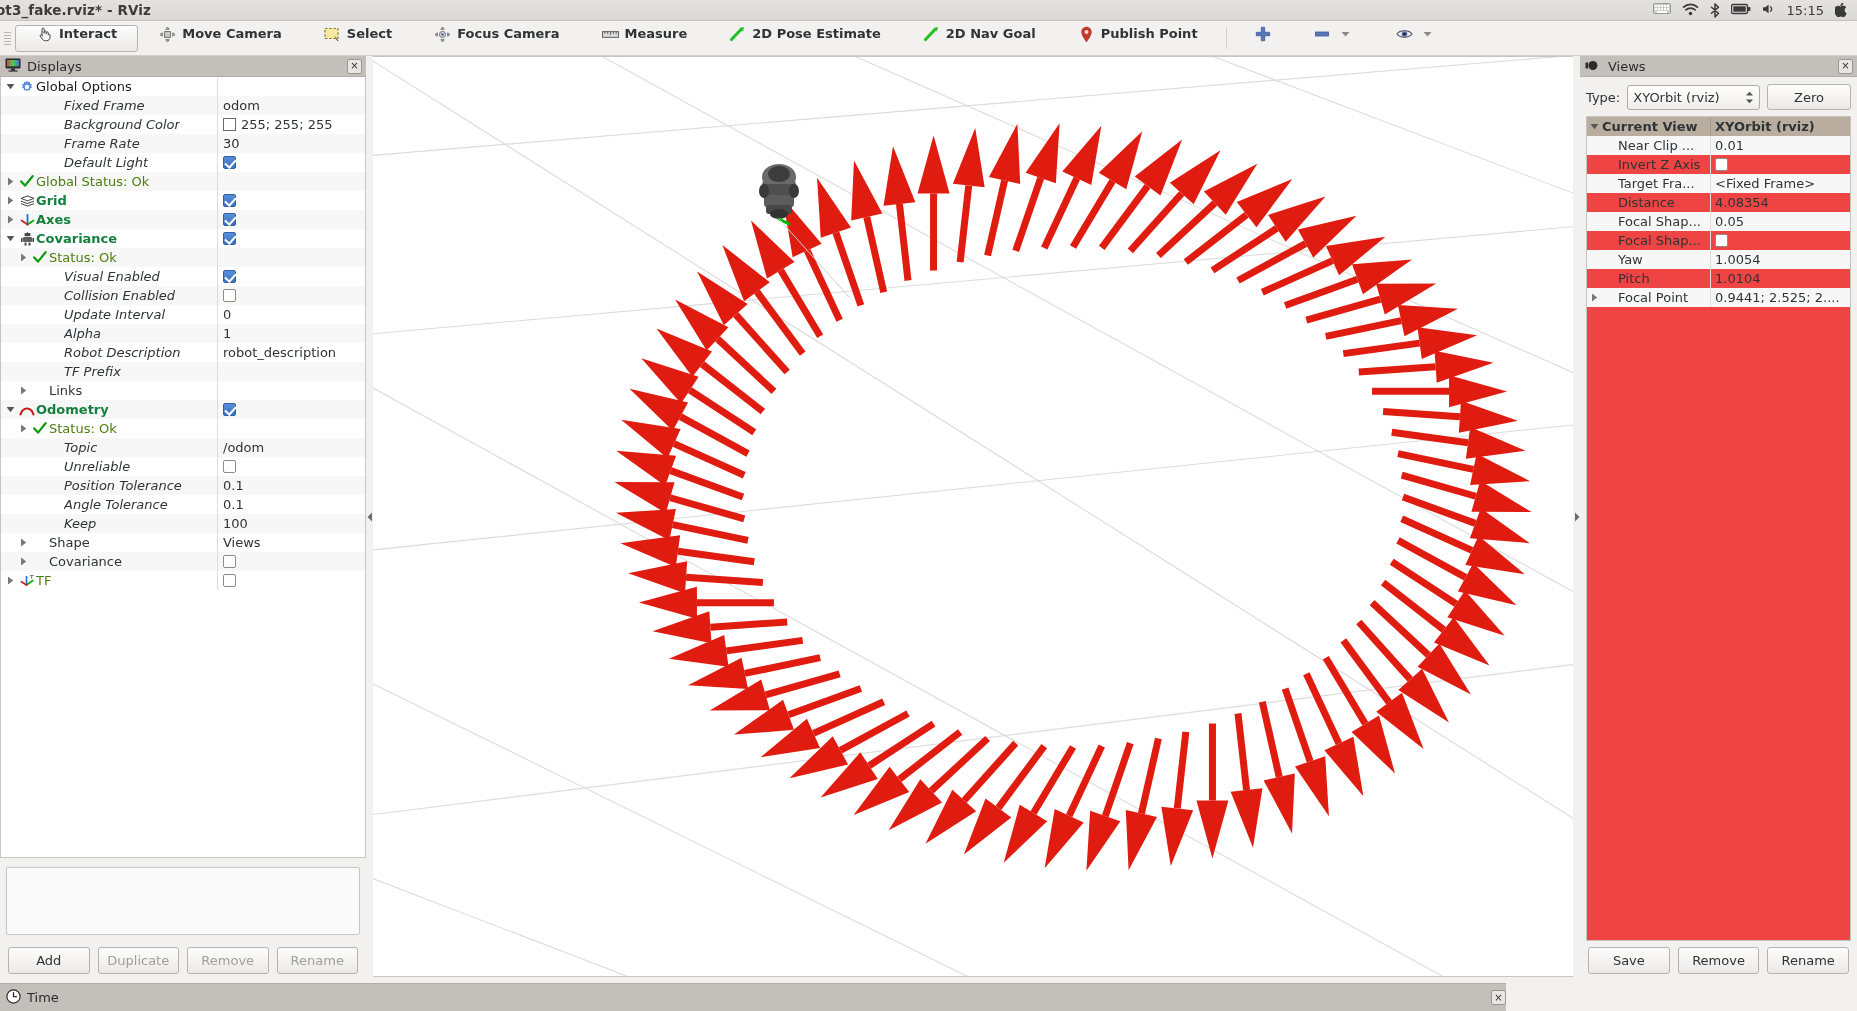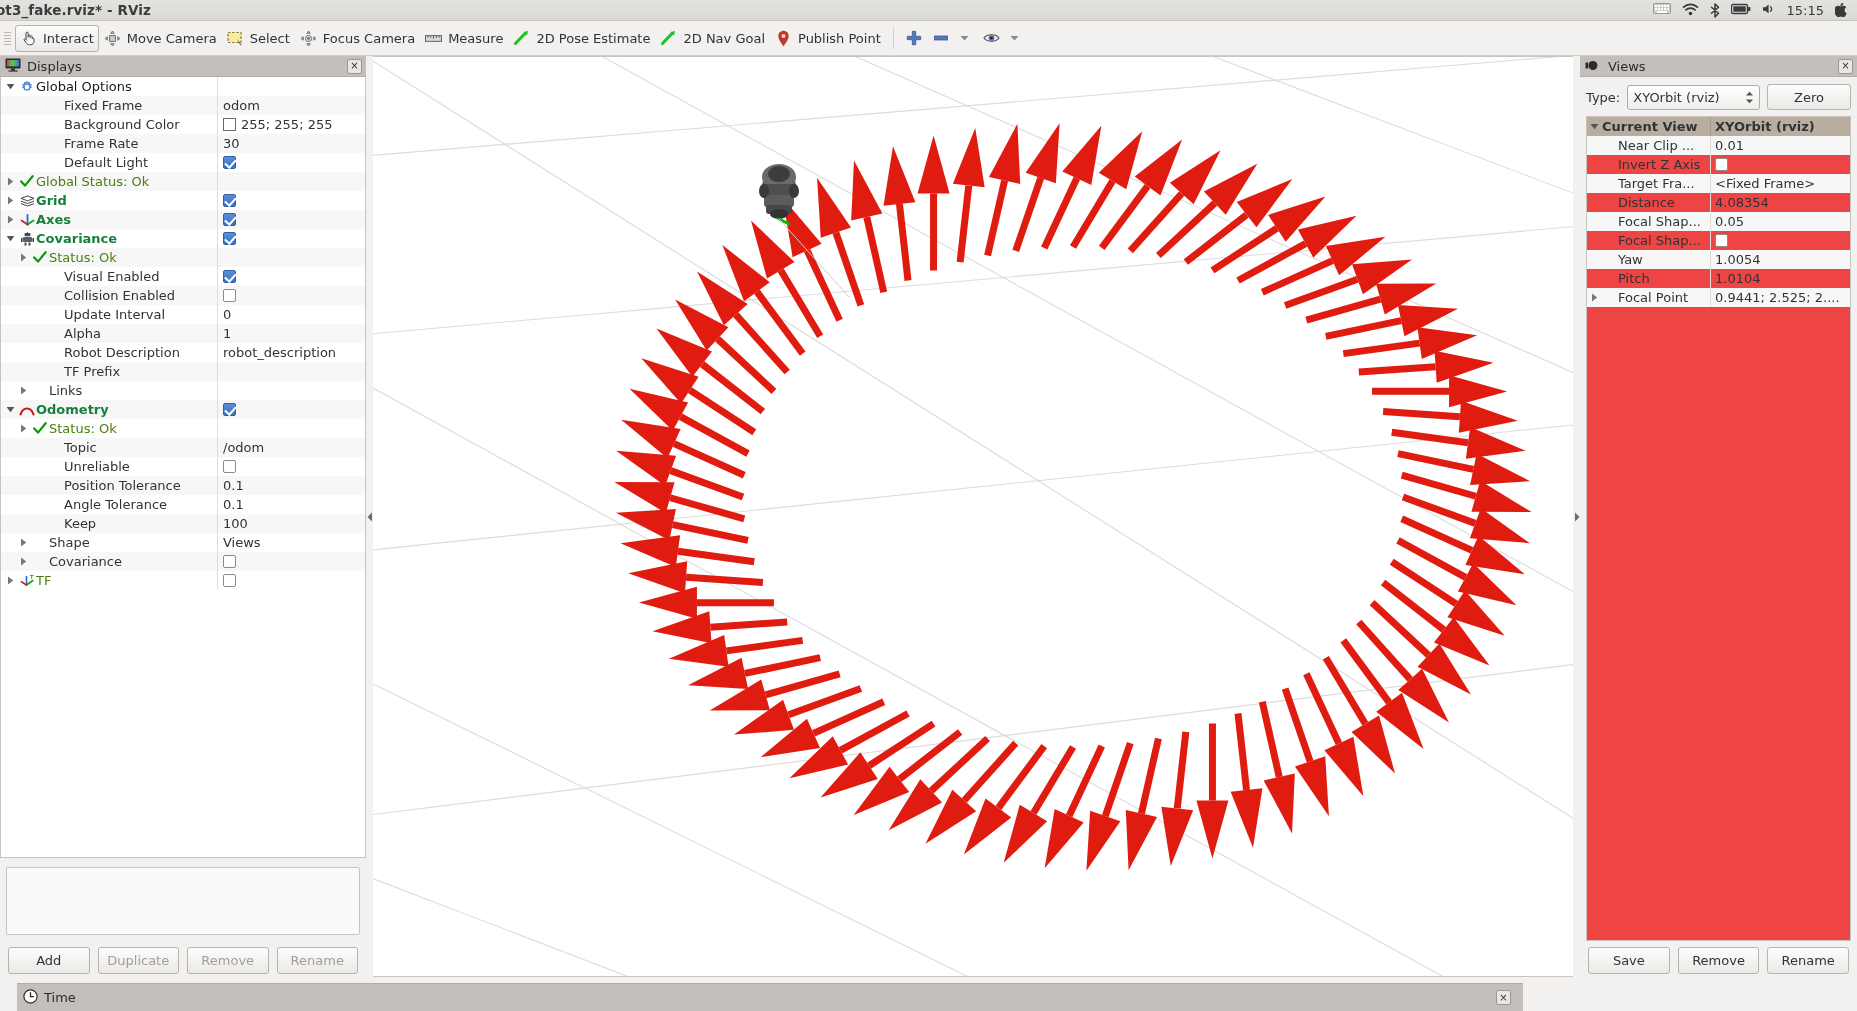--- a/index.html
+++ b/index.html
@@ -34,24 +34,24 @@
     position: absolute; left: 0; top: 21px; width: 1857px; height: 35px;
     background: #f2f1f0;
     border-bottom: 1px solid #d2cfcb;
     display: flex; align-items: center;
     padding-left: 2px;
     z-index: 30;
   }
   .tb-grip { width: 9px; height: 22px; display: flex; flex-direction: column; justify-content: center; gap: 2px; margin: 0 2px; }
   .tb-grip i { display: block; height: 1px; background: #b9b5b0; width: 7px; }
   .tbtn {
-    display: flex; align-items: center; gap: 6px;
-    height: 27px; padding: 0 4px; border-radius: 3px;
+    display: flex; gap: 6px;
+    height: 27px; padding: 0 20px; border-radius: 3px;
     border: 1px solid transparent; white-space: nowrap;
-    font-size: 13px; color: #2e3436; cursor: default;
+    font-size: 13px; color: #2e3436; cursor: default; font-weight: bold;
   }
   .tbtn.active {
     border: 1px solid #b6b2ad;
     background: linear-gradient(to bottom, #fcfcfc, #eceae8);
     box-shadow: inset 0 1px 0 #fff;
   }
   .tbsep { width: 1px; height: 22px; background: #d4d0cb; margin: 0 7px; }
   .tbtn .ic { width: 17px; height: 17px; display: inline-flex; align-items: center; justify-content: center; }
 
   
@@ -91,21 +91,21 @@
     color: #2e3436;
   }
   .twist { width: 15px; display: inline-flex; align-items: center; justify-content: center; flex: none; }
   .twist svg { display: block; }
   .ticon-sm { width: 18px; display: inline-flex; align-items: center; justify-content: center; flex: none; }
   .lbl { overflow: hidden; text-overflow: ellipsis; }
   .lbl.disp { color: #15803d; font-weight: bold; }
   .lbl.grp { color: #1a1a1a; }
   .lbl.ok { color: #4d7c0f; }
   .indent-1 { padding-left: 15px; }
-  .indent-2 { padding-left: 30px; }
+  .indent-2 { padding-left: 30px; font-style: italic; }
 
   .cbx {
     width: 13px; height: 13px; border: 1px solid #8f8b86; border-radius: 2px;
     background: #fff; display: inline-block; position: relative; flex: none;
   }
   .cbx.on {
     background: linear-gradient(to bottom, #5a8fd8, #3b6fc0);
     border-color: #2f5fa8;
   }
   .cbx.on::after {
@@ -169,23 +169,23 @@
   }
   .vrow { display: flex; align-items: center; height: 19px; font-size: 13px; white-space: nowrap; }
   .vrow.header { background: #b9ada0; font-weight: bold; }
   .vrow.alt { background: #f7f7f7; }
   .vname { width: 123px; display: flex; align-items: center; overflow: hidden; }
   .vval { flex: 1; border-left: 1px solid #e0ddd9; height: 19px; display: flex; align-items: center; padding-left: 4px; overflow: hidden; }
   .vrow.header .vval { border-left: 1px solid #a79a8d; }
 
   
   .timebar {
-    position: absolute; left: 17px; bottom: 0; width: 1506px; height: 28px;
+    position: absolute; left: 0; bottom: 0; width: 1506px; height: 28px;
     background: #c3c0bb; display: flex; align-items: center; gap: 6px;
-    padding: 0 12px 0 6px; border-top: 1px solid #b2afaa; z-index: 35;
+    padding: 0 0 0 6px; border-top: 1px solid #b2afaa; z-index: 35;
   }
   .timebar .ttxt { flex: 1; font-size: 13px; color: #2b2b2b; }
 </style>
 </head>
 <body>
 
 <div id="app">
 
   <div class="syspanel">
     <span class="win-title">ot3_fake.rviz* - RViz</span>

